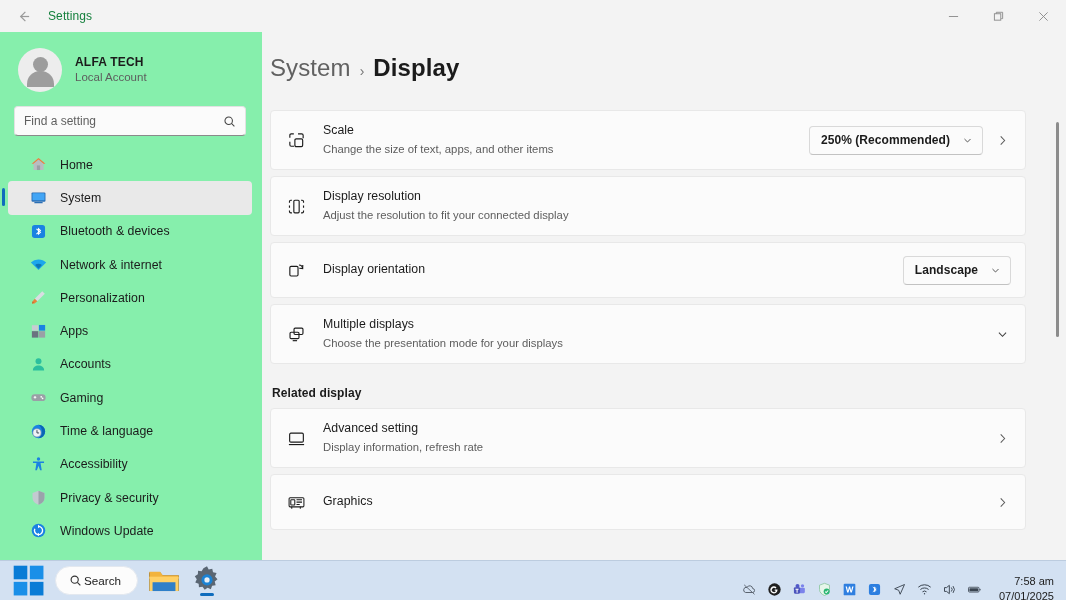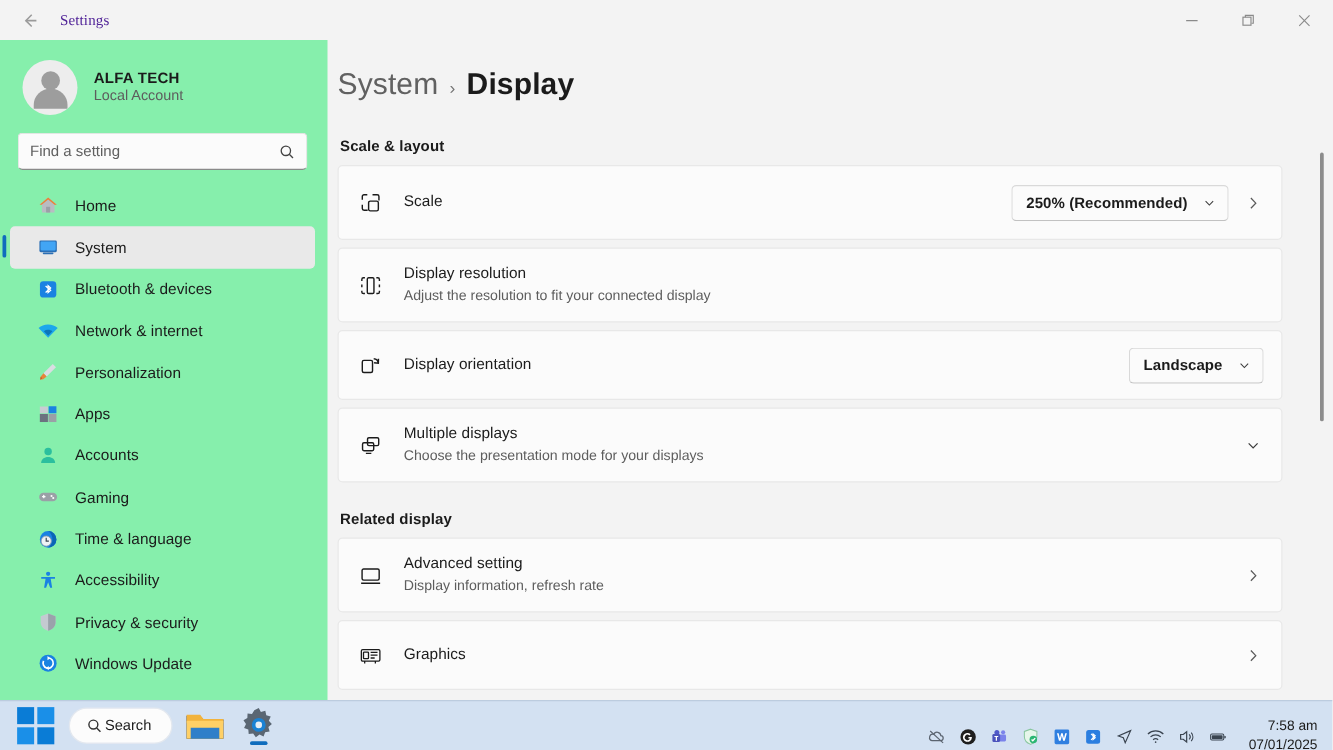--- a/index.html
+++ b/index.html
@@ -9,21 +9,21 @@
     background:#f3f3f3;
     color:#1b1b1b;
     -webkit-font-smoothing:antialiased;
   }
   .window { position:relative; width:1066px; height:600px; background:#f3f3f3; display:flex; flex-direction:column; }
 
   
   .titlebar { height:32px; flex:0 0 32px; display:flex; align-items:center; background:#f3f3f3; position:relative; }
   .back-btn { width:34px; height:30px; margin-left:6px; display:flex; align-items:center; justify-content:center; border-radius:5px; color:#9a9a9a; }
   .back-btn svg { width:15px; height:15px; }
-  .title-text { font-size:12px; color:#4c1d95; margin-left:8px; letter-spacing:.1px;font-family:Liberation Serif, serif; }
+  .title-text { font-size:12px; color:#15803d; margin-left:8px; letter-spacing:.1px; }
   .wincontrols { position:absolute; right:0; top:0; height:32px; display:flex; }
   .wc { width:45px; height:32px; display:flex; align-items:center; justify-content:center; color:#8a8a8a; }
   .wc svg { width:11px; height:11px; }
 
   
   .bodywrap { flex:1 1 auto; display:flex; min-height:0; }
 
   
   .sidebar { width:262px; flex:0 0 262px; background:#86efac; display:flex; flex-direction:column; padding-top:4px; }
   .account { display:flex; align-items:center; gap:13px; padding:8px 0 0 18px; height:60px; }
@@ -280,32 +280,32 @@
 
     <div class="content">
       <div class="content-inner">
         <div class="breadcrumb">
           <span class="bc-parent">System</span>
           <span class="bc-sep">›</span>
           <span class="bc-current">Display</span>
         </div>
         <div id="sections">
             <div>
-              <div class="section-title">Scale &amp; layout</div>
               <div class="card tall">
                 <span class="cicon">
                   <svg viewBox="0 0 20 20" fill="none" stroke="currentColor" stroke-width="1.2">
                     <path d="M3 7.2V4.4A1.4 1.4 0 0 1 4.4 3h2.8"></path>
                     <path d="M3 11.4v3.1A1.5 1.5 0 0 0 4.5 16h3"></path>
                     <rect x="8.3" y="8.3" width="8.2" height="8.2" rx="1.4"></rect>
                     <path d="M11.6 3h3.9A1.5 1.5 0 0 1 17 4.5v3.2"></path>
                   </svg>
                 </span>
                 <div class="ctext">
                   <div class="ctitle">Scale</div>
+                  <div class="csub">Change the size of text, apps, and other items</div>
                 </div>
                 <div class="cright">
                   <div class="combo">
                     <span class="cv">250% (Recommended)</span>
                     <span class="chev">
                       <svg viewBox="0 0 16 16" fill="none" stroke="currentColor" stroke-width="1.25">
                         <path d="M3.6 5.8 L8 10.2 L12.4 5.8"></path>
                       </svg>
                     </span>
                   </div>

